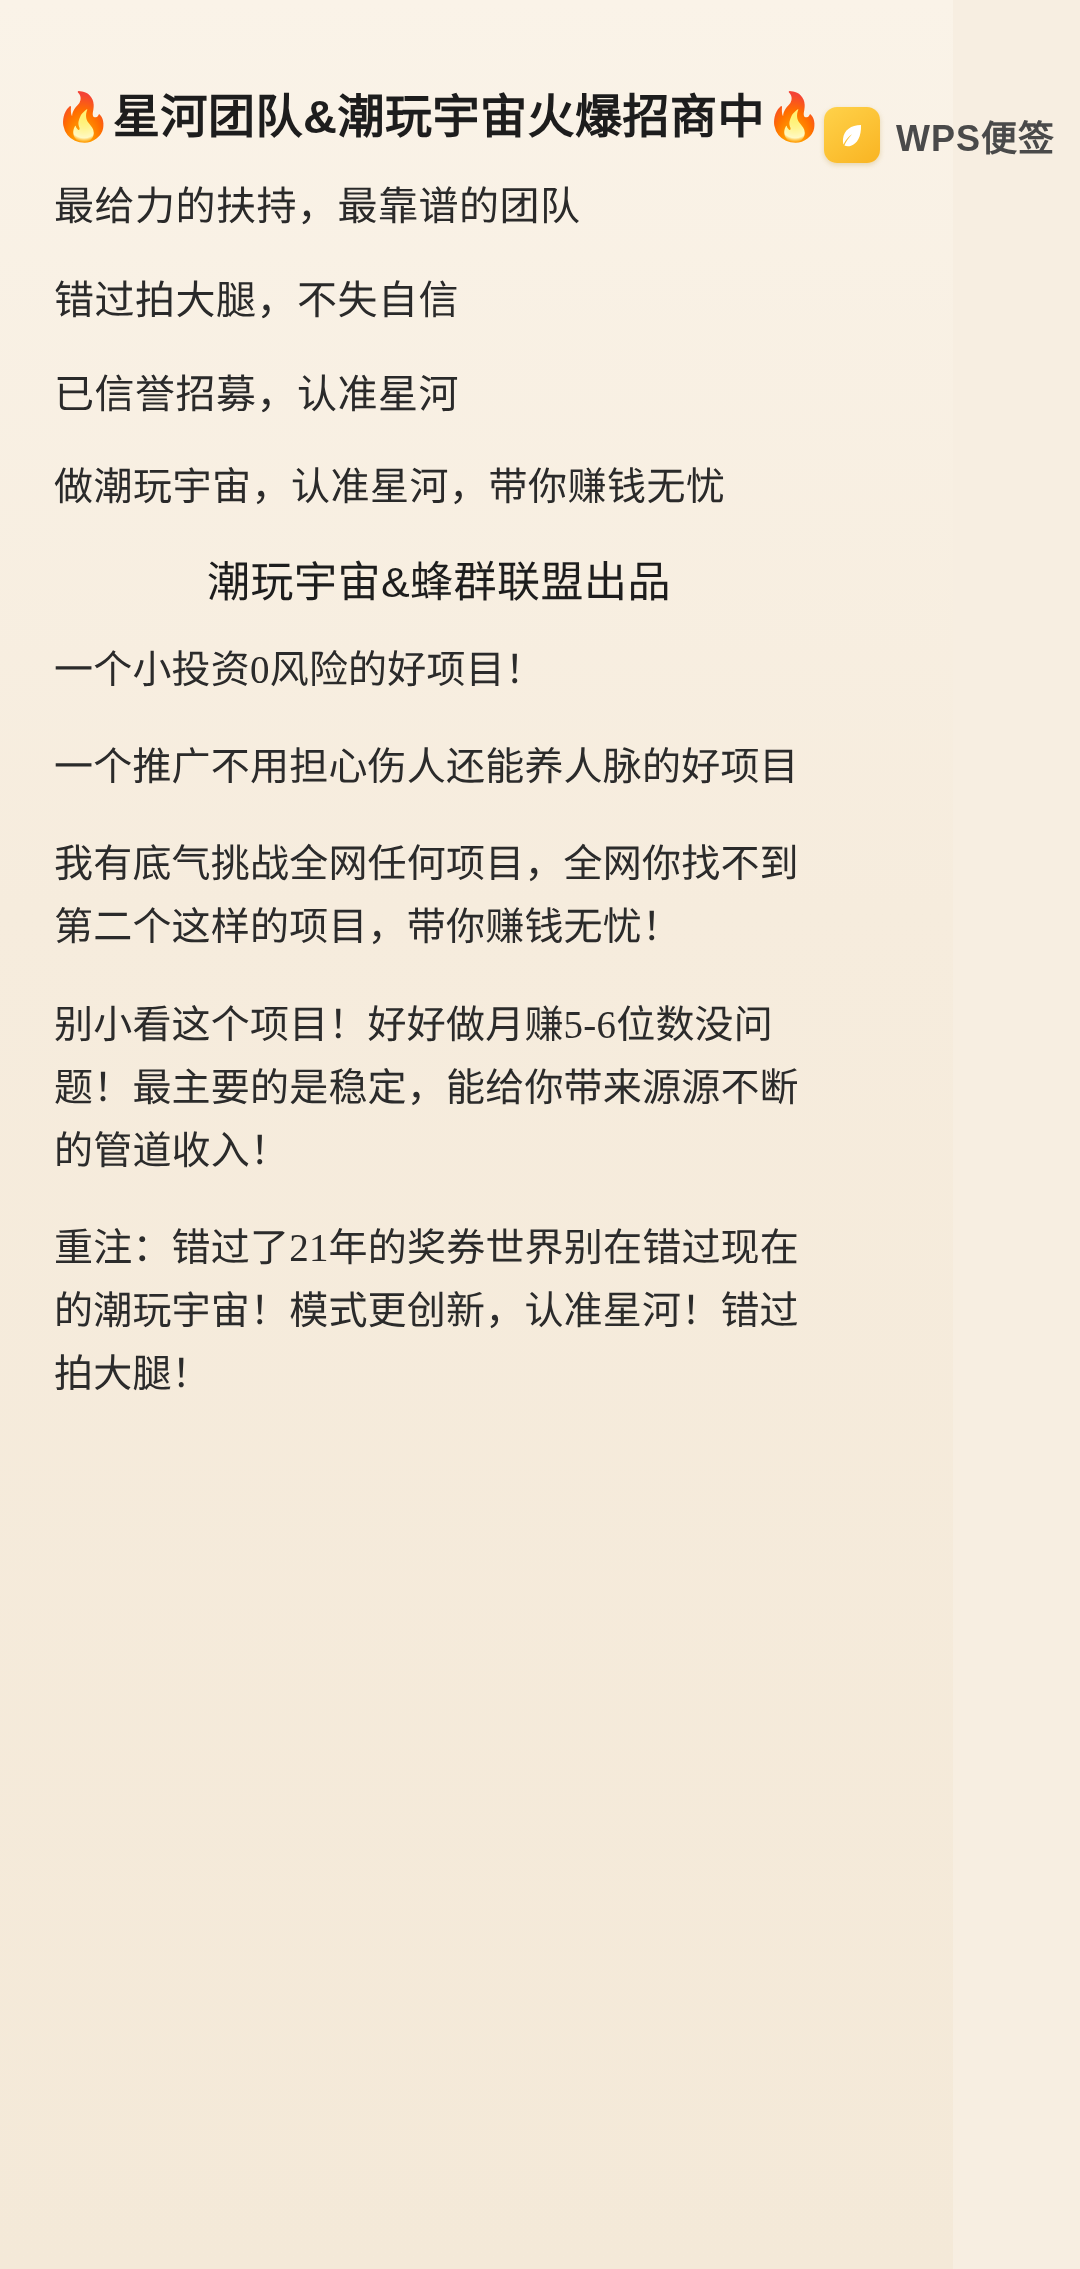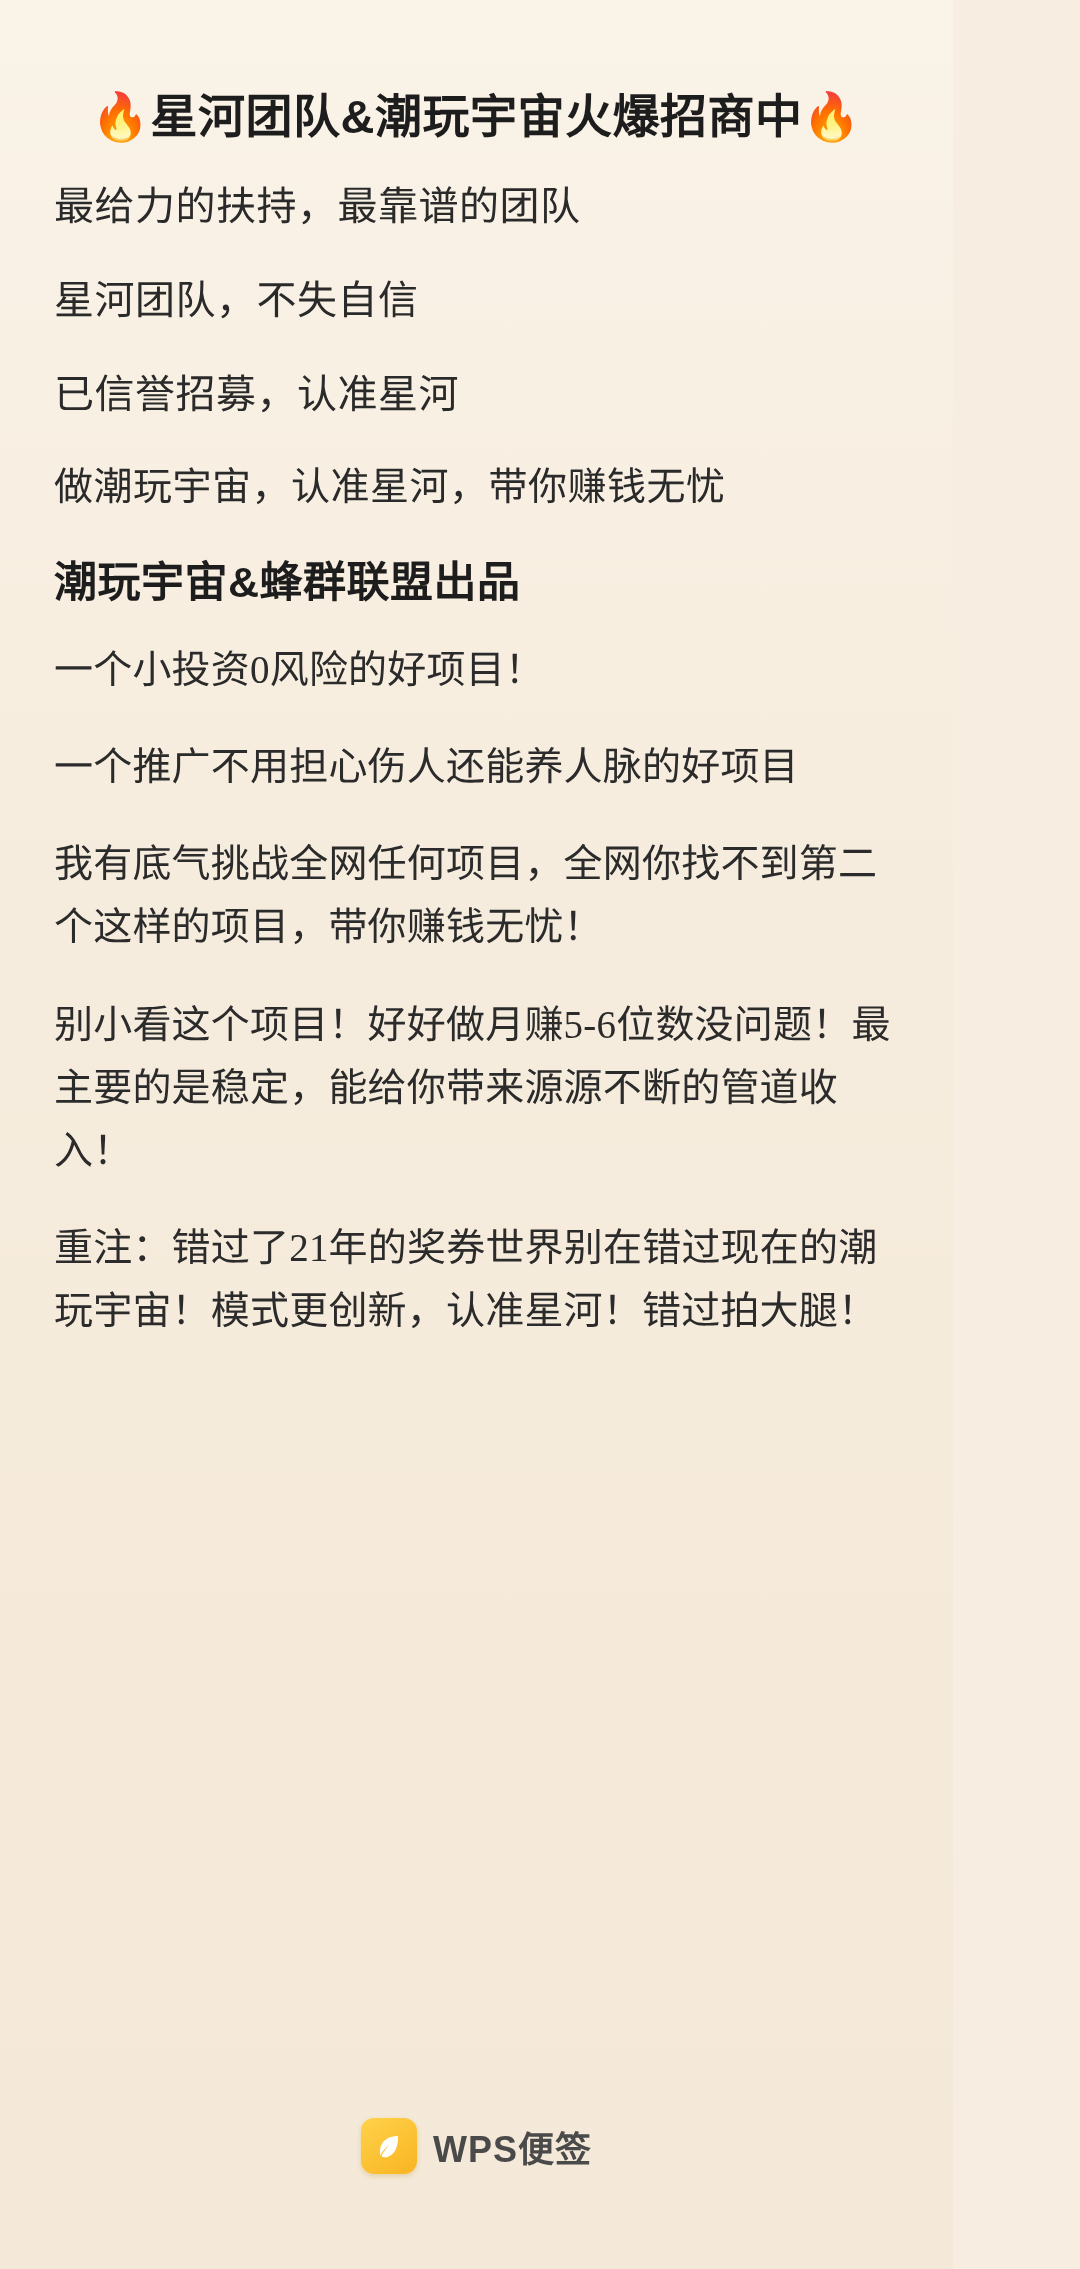--- a/index.html
+++ b/index.html
@@ -15,21 +15,20 @@
   }
 
   .page {
     position: relative;
     width: 953px;
     height: 2269px;
     background: linear-gradient(180deg, #faf3e8 0%, #f6ecdd 40%, #f4e9d8 100%);
     box-sizing: border-box;
     padding: 60px 54px 0 54px;
     display: flex;
-    flex-direction: column;
   }
 
   .content {
     flex: 1 1 auto;
   }
 
   .title {
     text-align: center;
     font-size: 47px;
     font-weight: bold;
@@ -47,23 +46,23 @@
     line-height: 1.45;
     margin: 0 0 36px 0;
     letter-spacing: 0.5px;
   }
 
   .center-line.wide {
     font-size: 39px;
   }
 
   .subtitle {
-    text-align: left;
+    text-align: center;
     font-size: 43px;
-    font-weight: bold;
+    font-weight: normal;
     color: #1d1d1d;
     line-height: 1.4;
     margin: 18px 0 26px 0;
     letter-spacing: 0.5px;
   }
 
   .para {
     font-size: 39px;
     color: #2b2b2b;
     line-height: 1.62;
@@ -112,21 +111,21 @@
 </head>
 <body>
 
 <div class="page">
 
   <div class="content">
 
     <div class="title">🔥星河团队&amp;潮玩宇宙火爆招商中🔥</div>
 
     <div class="center-line">最给力的扶持，最靠谱的团队</div>
-    <div class="center-line">星河团队，不失自信</div>
+    <div class="center-line">错过拍大腿，不失自信</div>
     <div class="center-line">已信誉招募，认准星河</div>
     <div class="center-line wide">做潮玩宇宙，认准星河，带你赚钱无忧</div>
 
     <div class="subtitle">潮玩宇宙&amp;蜂群联盟出品</div>
 
     <p class="para">一个小投资0风险的好项目！</p>
     <p class="para">一个推广不用担心伤人还能养人脉的好项目</p>
     <p class="para">我有底气挑战全网任何项目，全网你找不到第二个这样的项目，带你赚钱无忧！</p>
     <p class="para">别小看这个项目！好好做月赚5-6位数没问题！最主要的是稳定，能给你带来源源不断的管道收入！</p>
     <p class="para">重注：错过了21年的奖券世界别在错过现在的潮玩宇宙！模式更创新，认准星河！错过拍大腿！</p>

